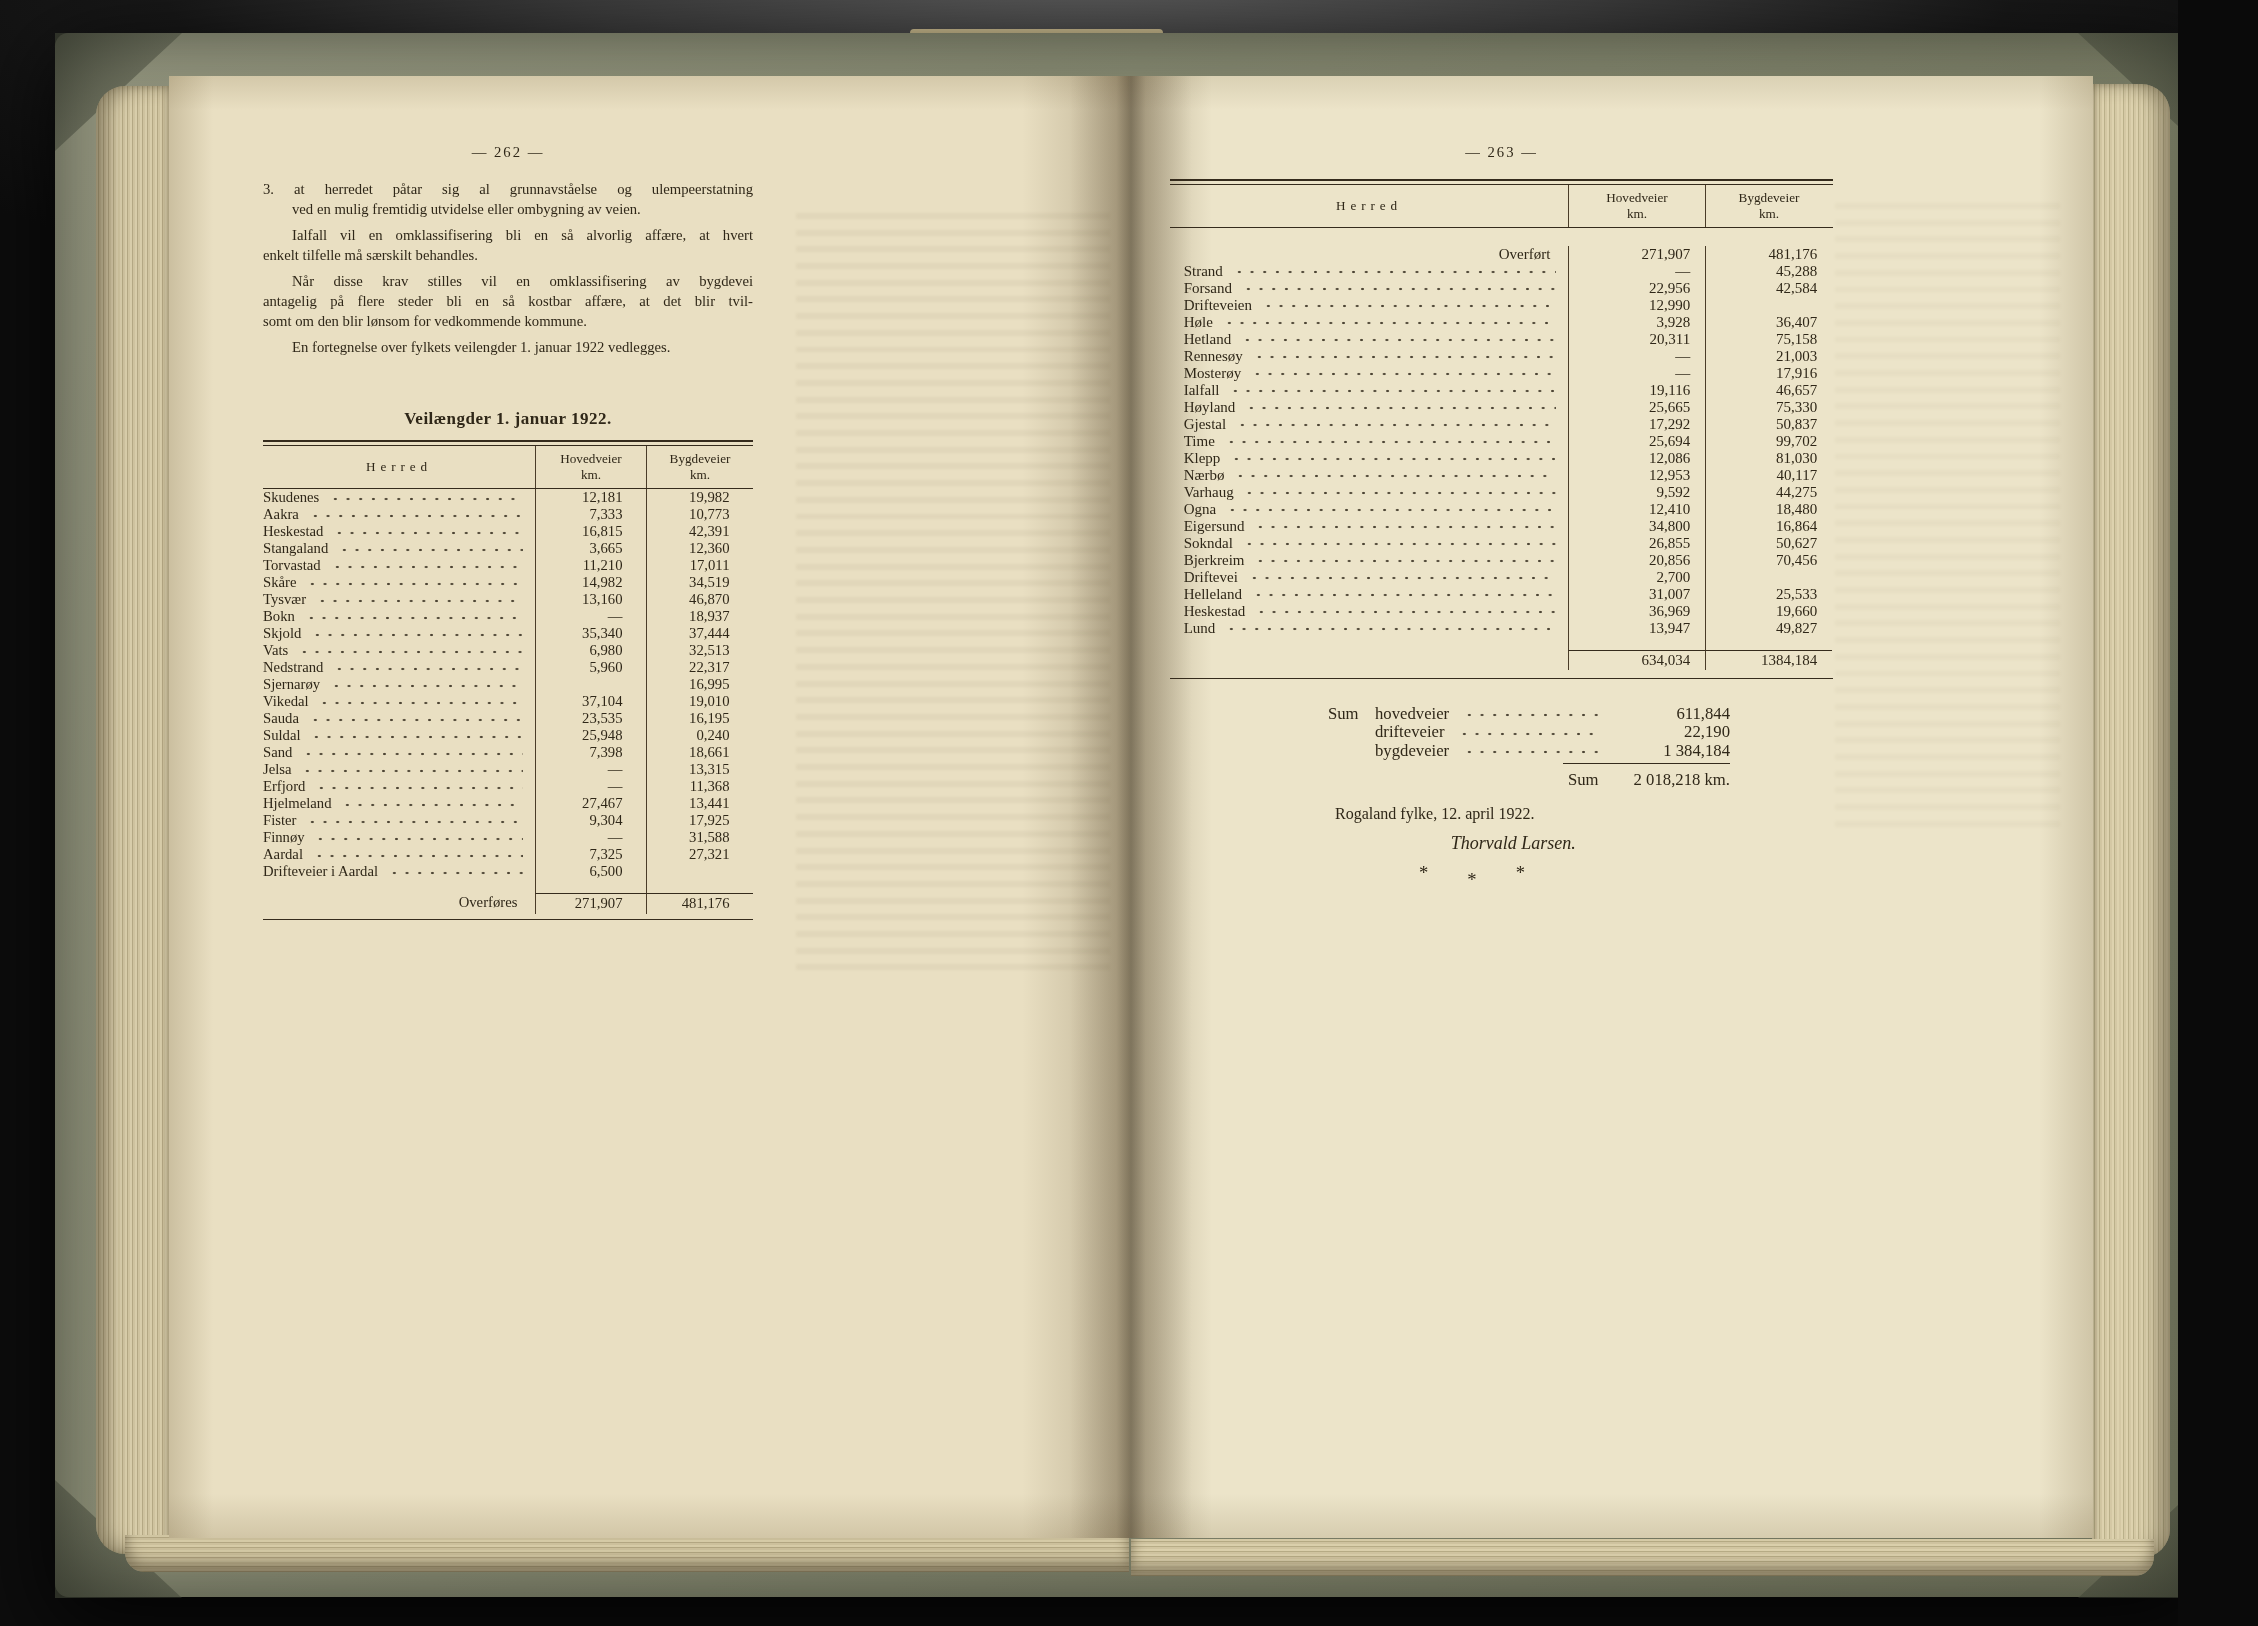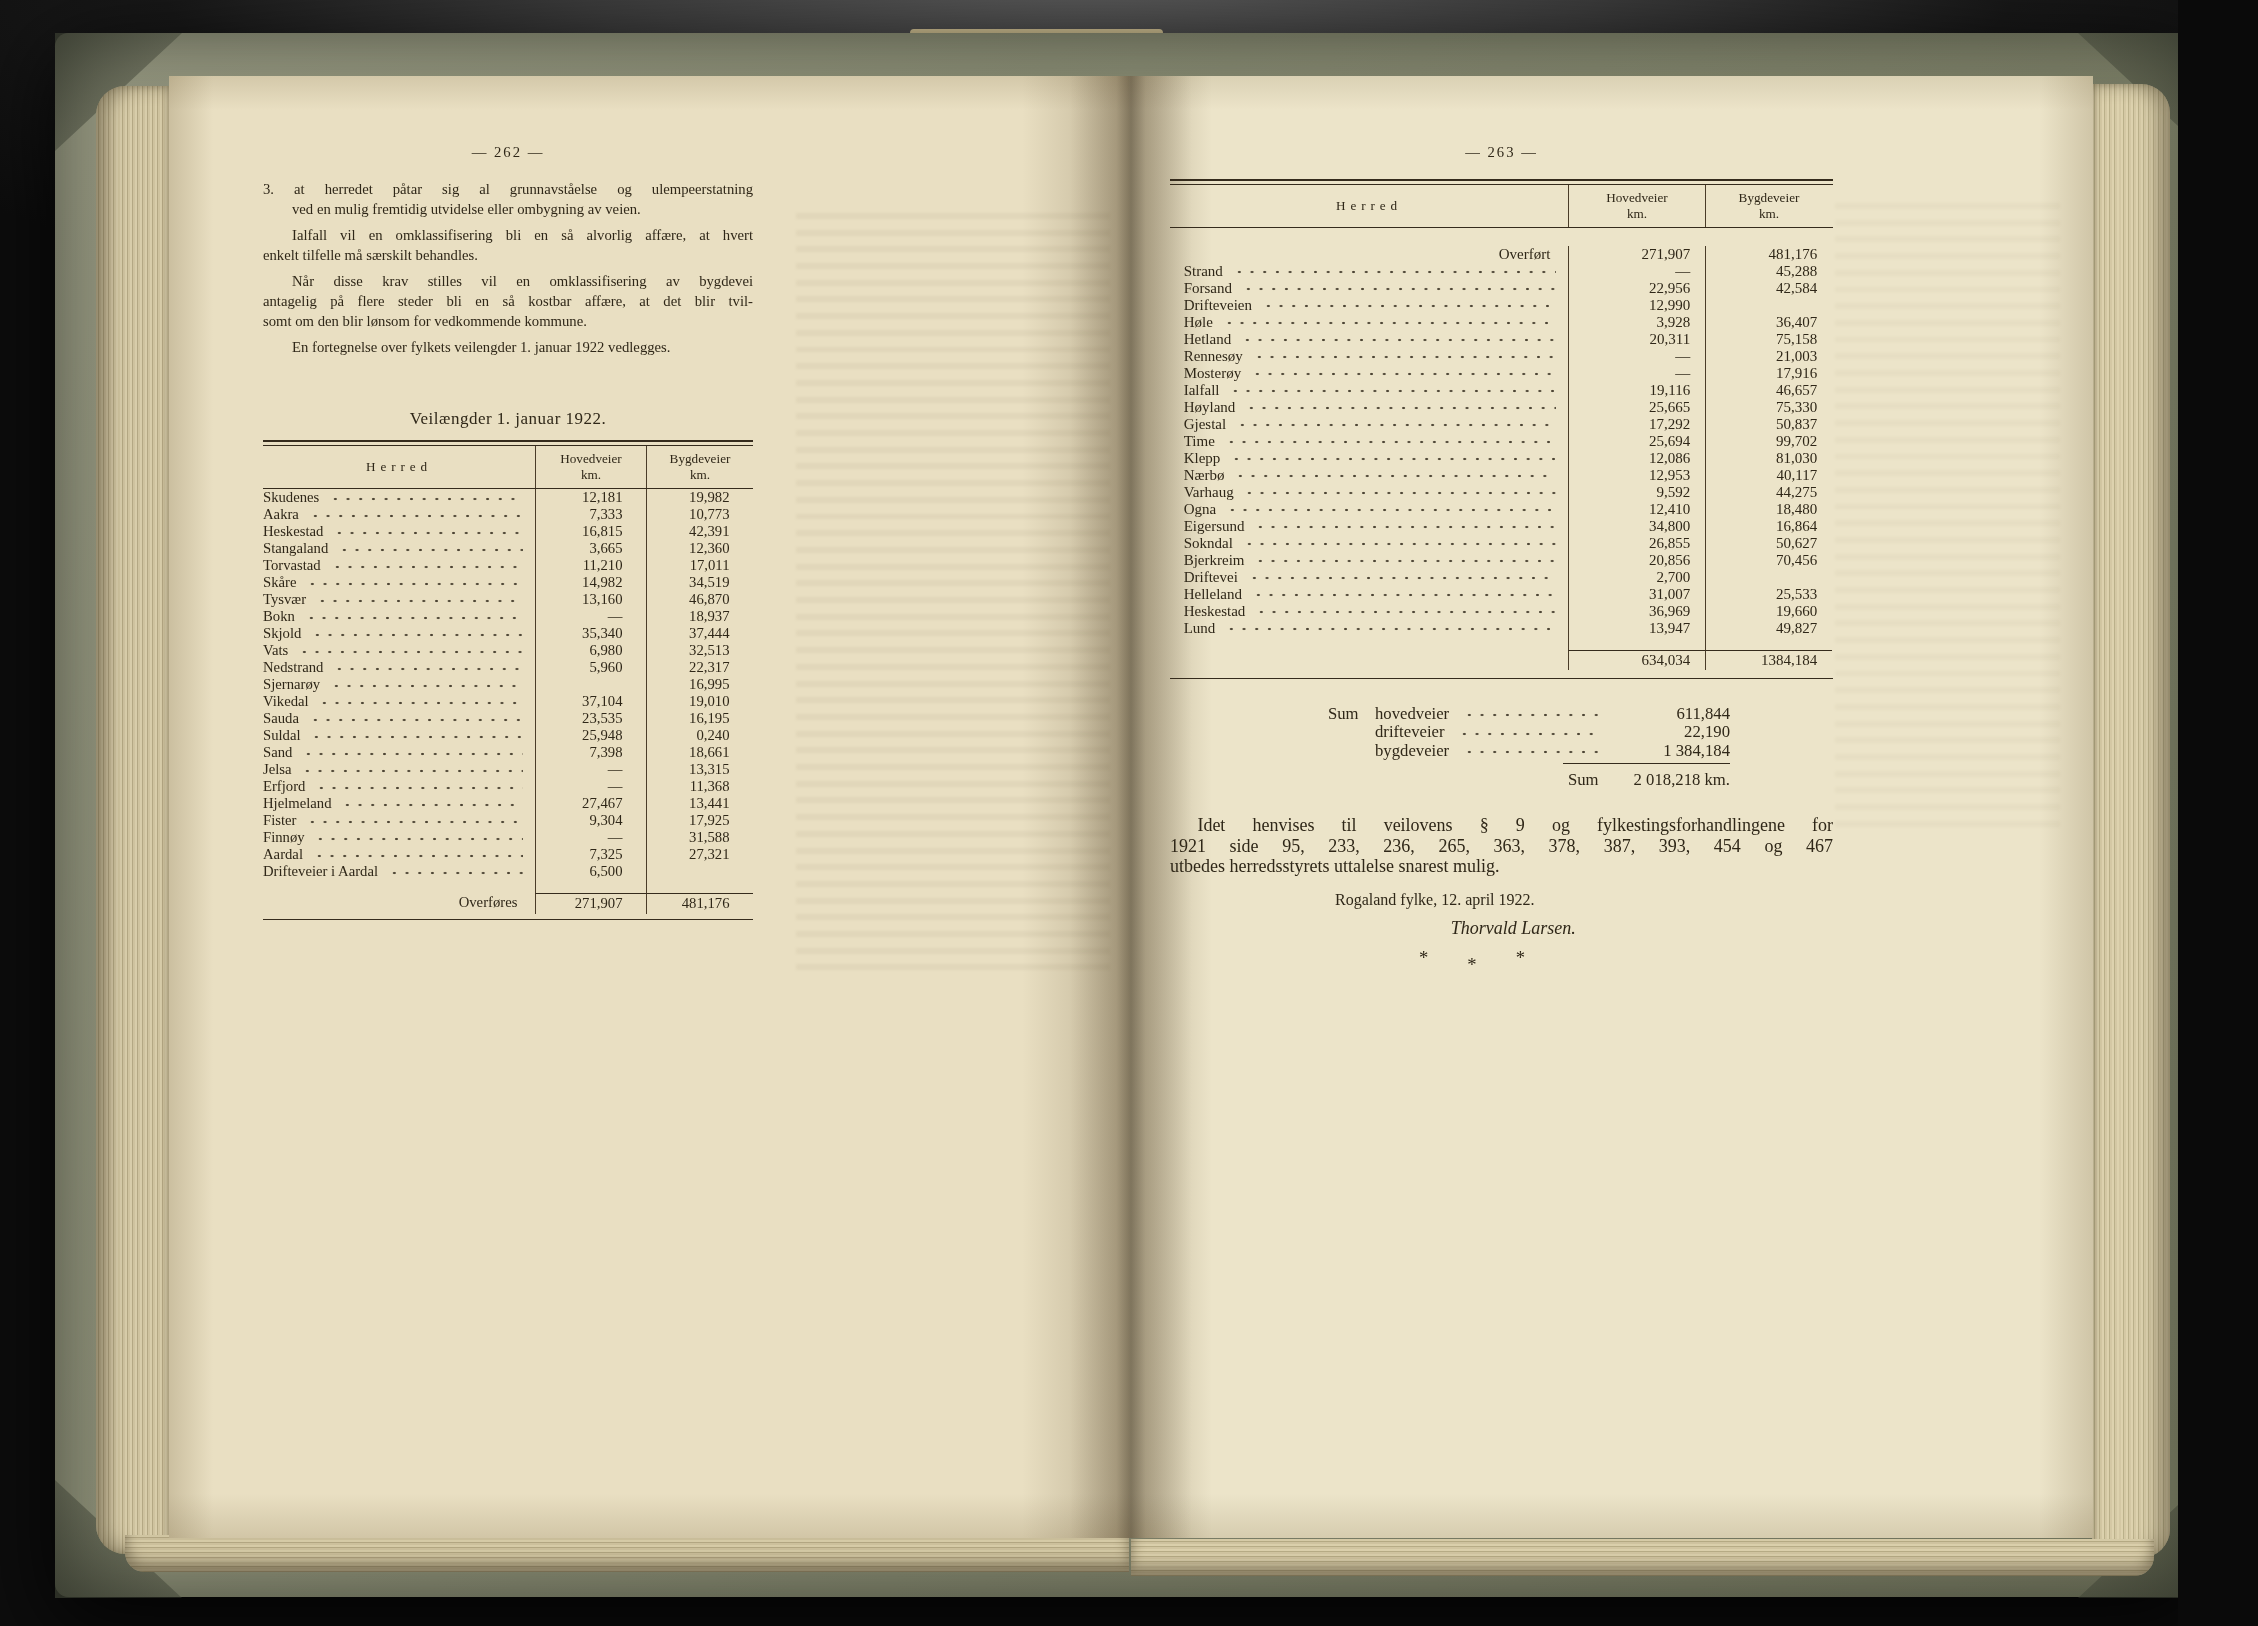--- a/index.html
+++ b/index.html
@@ -70,21 +70,21 @@
   .lp-content { position:absolute; left:94px; top:67px; width:490px; z-index:6; }
   .rp-content { position:absolute; left:41px; top:67px; width:663px; z-index:6; }
   .pagenum { text-align:center; font-size:14.7px; letter-spacing:2px; height:19.6px; line-height:19.6px; margin-bottom:17.6px; }
   .rp-content .pagenum { margin-bottom:16.7px; }
   .tline { min-height:19.6px; line-height:19.6px; font-size:14.7px; }
   .rp-content .tline { min-height:20.6px; line-height:20.6px; font-size:18px; }
   .just { text-align:justify; text-align-last:justify; }
   .para { margin-bottom:6.9px; }
   .para.indent .tline:first-child { text-indent:29px; }
   .para.hang .tline:not(:first-child) { padding-left:29px; }
-  .tbl-title { margin:51px 0 11.8px 0; text-align:center; font-size:17px; font-weight:normal; letter-spacing:0.5px; }
+  .tbl-title { margin:51px 0 11.8px 0; text-align:center; font-size:17px; font-weight:bold; letter-spacing:0.5px; }
   
   .vtable { position:relative; }
   .vt-toprule { height:2.9px; border-top:2px solid #352b1c; border-bottom:1px solid #352b1c; }
   .vt-hline { border-top:1px solid #352b1c; }
   .vt-header { display:flex; align-items:stretch; font-size:13.2px; }
   .vt-h1 { display:flex; align-items:center; justify-content:center; letter-spacing:4.9px; box-sizing:border-box; }
   .vt-h2, .vt-h3 { display:flex; flex-direction:column; align-items:center; justify-content:center;
     border-left:1px solid #4a3c28; padding:4.9px 0 5.9px 0; line-height:15.7px; box-sizing:border-box; }
   .vt-row { display:flex; height:17px; line-height:17px; }
   .vt-name { display:flex; min-width:0; box-sizing:border-box; }
@@ -626,25 +626,20 @@
               <div class="sum-value" style="display: inline-block;">1 384,184</div>
             </div>
           </div>
         <div class="sum-rule"></div>
         <div class="sum-total">
           <span>Sum</span>
           <span>2 018,218 km.</span>
         </div>
       </div>
 
-      <div class="para closing">
-          <div class="tline just">Idet henvises til veilovens § 9 og fylkestingsforhandlingene for</div>
-          <div class="tline just">1921 side 95, 233, 236, 265, 363, 378, 387, 393, 454 og 467</div>
-          <div class="tline">utbedes herredsstyrets uttalelse snarest mulig.</div>
-        </div>
       <div class="dateline">Rogaland fylke, 12. april 1922.</div>
       <div class="signature">Thorvald Larsen.</div>
       <div class="ast-row">
         <span>*</span>
         <span class="ast-mid">*</span>
         <span>*</span>
       </div>
     </div>
   </div>
 

